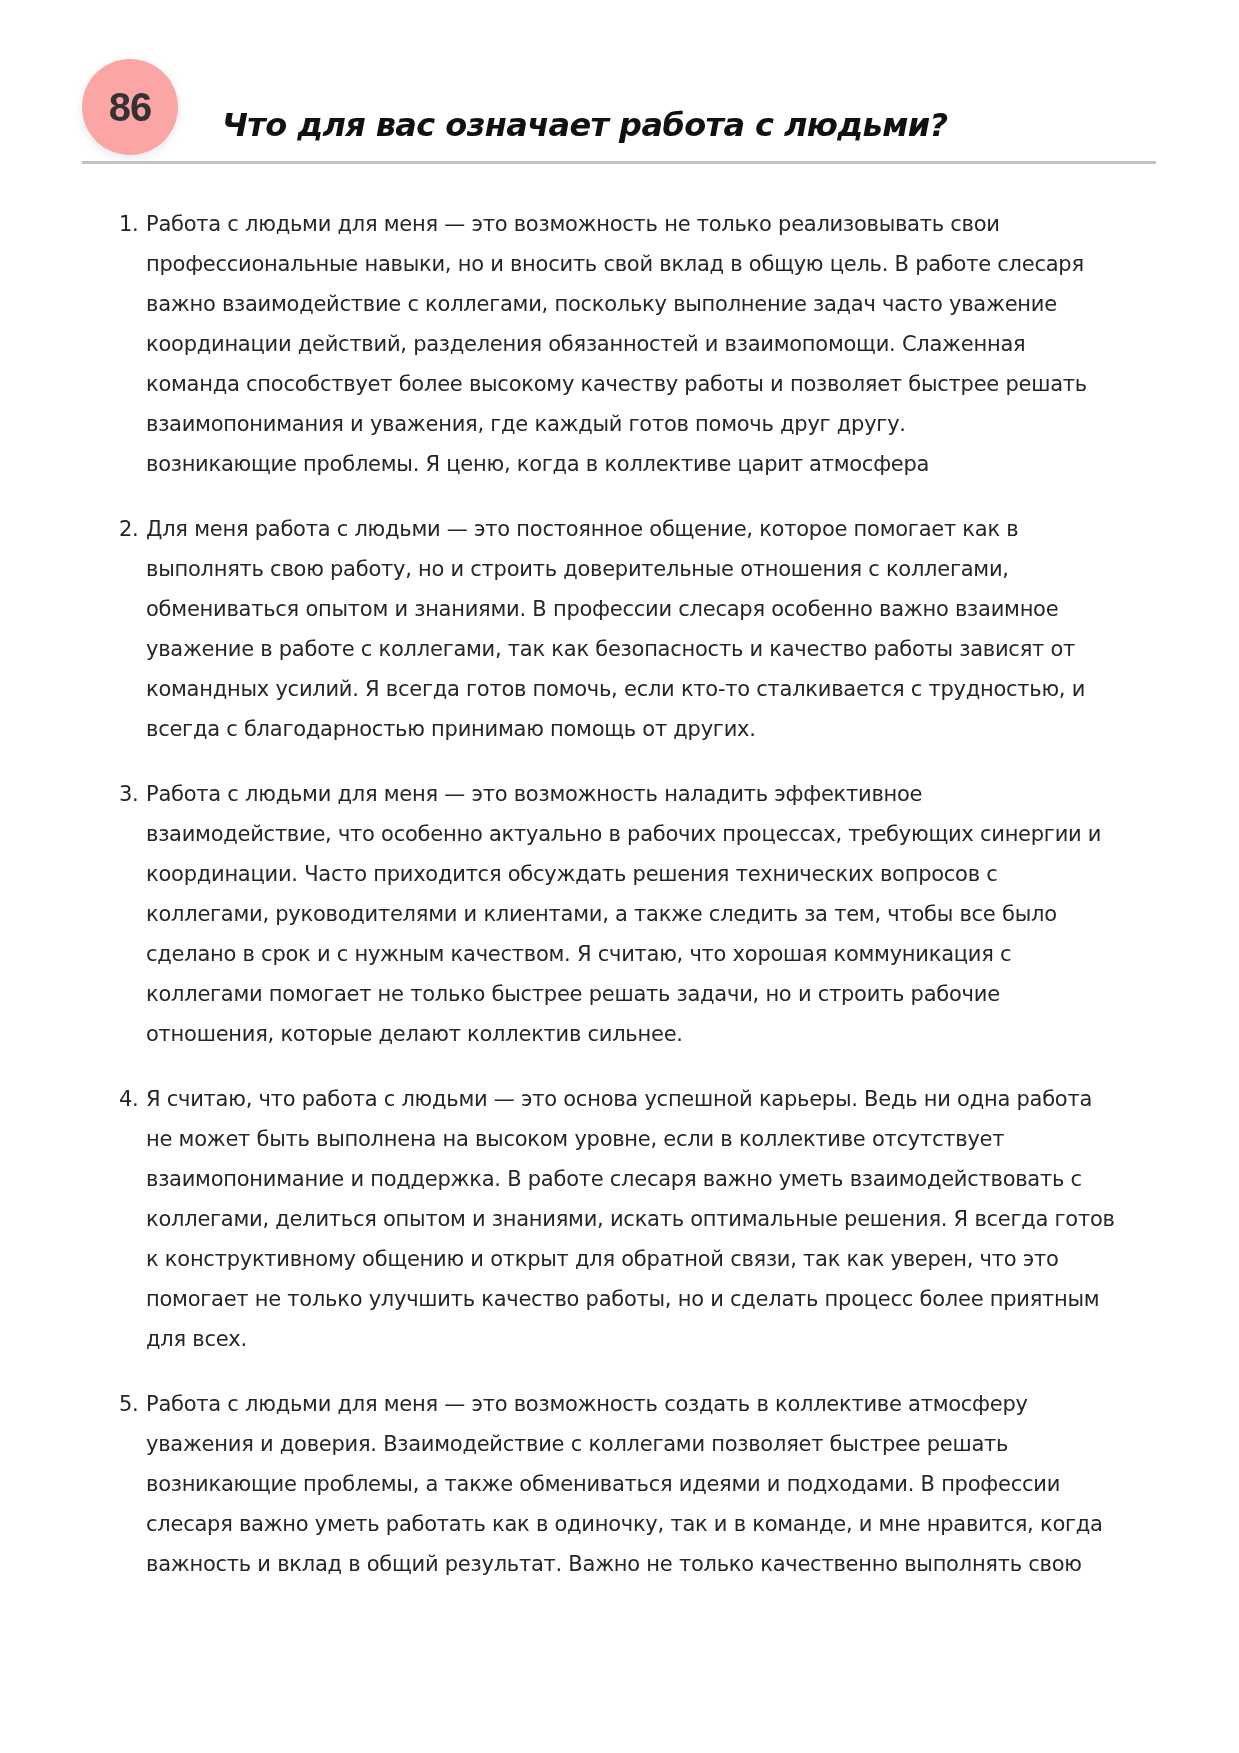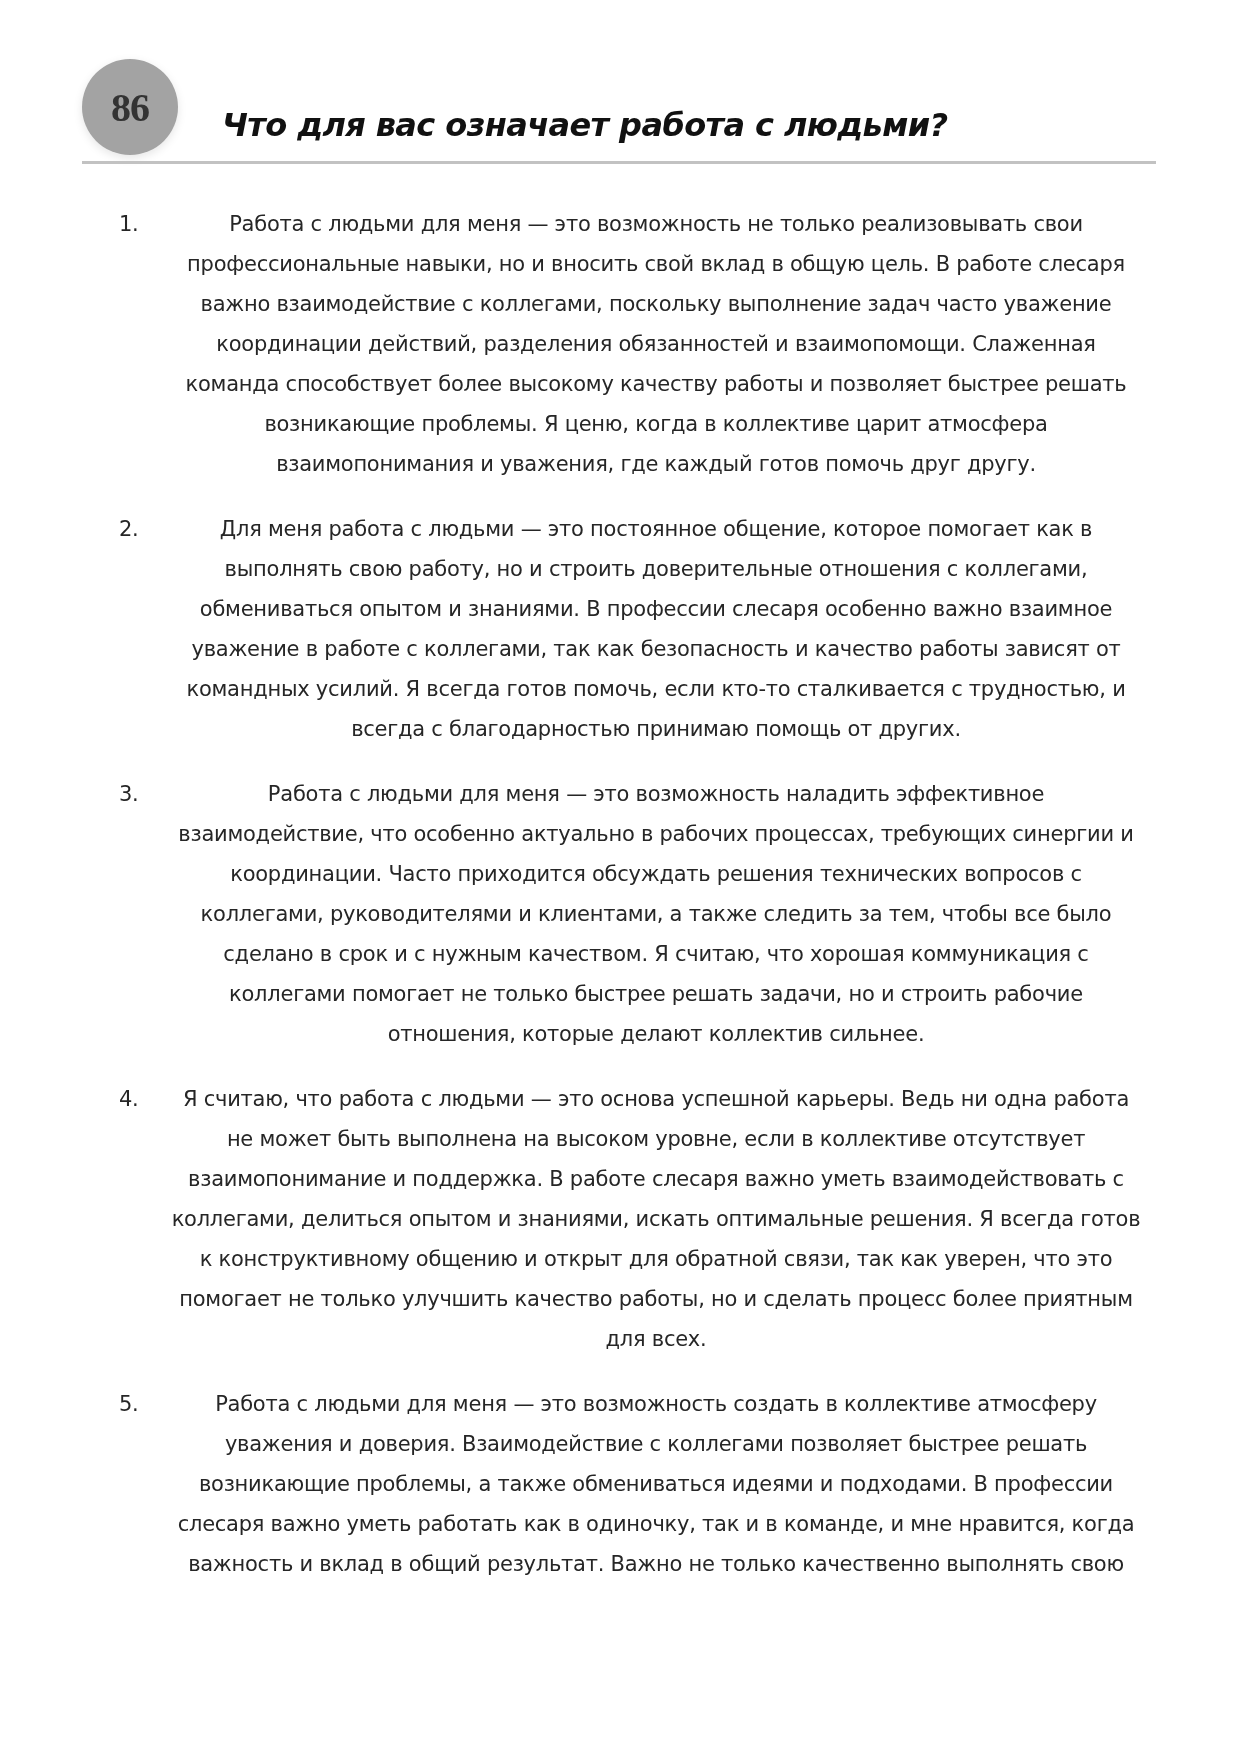--- a/index.html
+++ b/index.html
@@ -22,26 +22,26 @@
       width: 1074px;
       height: 108px;
     }
     .badge {
       position: absolute;
       left: 0px;
       top: 4px;
       width: 96px;
       height: 96px;
       border-radius: 50%;
-      background: #a3a3a3;
+      background: #fca5a5;
       box-shadow: 0 3px 10px rgba(0,0,0,0.10);
       display: flex;
       align-items: center;
       justify-content: center;
-      font-family: Liberation Serif, serif;
+      font-family: Liberation Sans, sans-serif;
       font-weight: bold;
       font-size: 40px;
       color: #333333;
       letter-spacing: -1px;
     }
     .title {
       position: absolute;
       left: 140px;
       top: 30px;
       font-family: "DejaVu Sans", sans-serif;
@@ -83,43 +83,42 @@
       position: absolute;
       left: 119px;
       top: 0;
     }
     .answer-text {
       display: block;
     }
     .line {
       display: block;
       white-space: nowrap;
-      text-align: center;
     }
   </style>
 </head>
 <body>
 
 <div class="header">
   <div class="badge">86</div>
   <h1 class="title">Что для вас означает работа с людьми?</h1>
 </div>
 <div class="divider"></div>
 
 <ol class="answers">
   <li class="answer">
     <span class="answer-num">1.</span>
     <span class="answer-text">
       <span class="line">Работа с людьми для меня — это возможность не только реализовывать свои</span>
       <span class="line">профессиональные навыки, но и вносить свой вклад в общую цель. В работе слесаря</span>
       <span class="line">важно взаимодействие с коллегами, поскольку выполнение задач часто уважение</span>
       <span class="line">координации действий, разделения обязанностей и взаимопомощи. Слаженная</span>
       <span class="line">команда способствует более высокому качеству работы и позволяет быстрее решать</span>
+      <span class="line">взаимопонимания и уважения, где каждый готов помочь друг другу.</span>
       <span class="line">возникающие проблемы. Я ценю, когда в коллективе царит атмосфера</span>
-      <span class="line">взаимопонимания и уважения, где каждый готов помочь друг другу.</span>
     </span>
   </li>
   <li class="answer">
     <span class="answer-num">2.</span>
     <span class="answer-text">
       <span class="line">Для меня работа с людьми — это постоянное общение, которое помогает как в</span>
       <span class="line">выполнять свою работу, но и строить доверительные отношения с коллегами,</span>
       <span class="line">обмениваться опытом и знаниями. В профессии слесаря особенно важно взаимное</span>
       <span class="line">уважение в работе с коллегами, так как безопасность и качество работы зависят от</span>
       <span class="line">командных усилий. Я всегда готов помочь, если кто-то сталкивается с трудностью, и</span>

